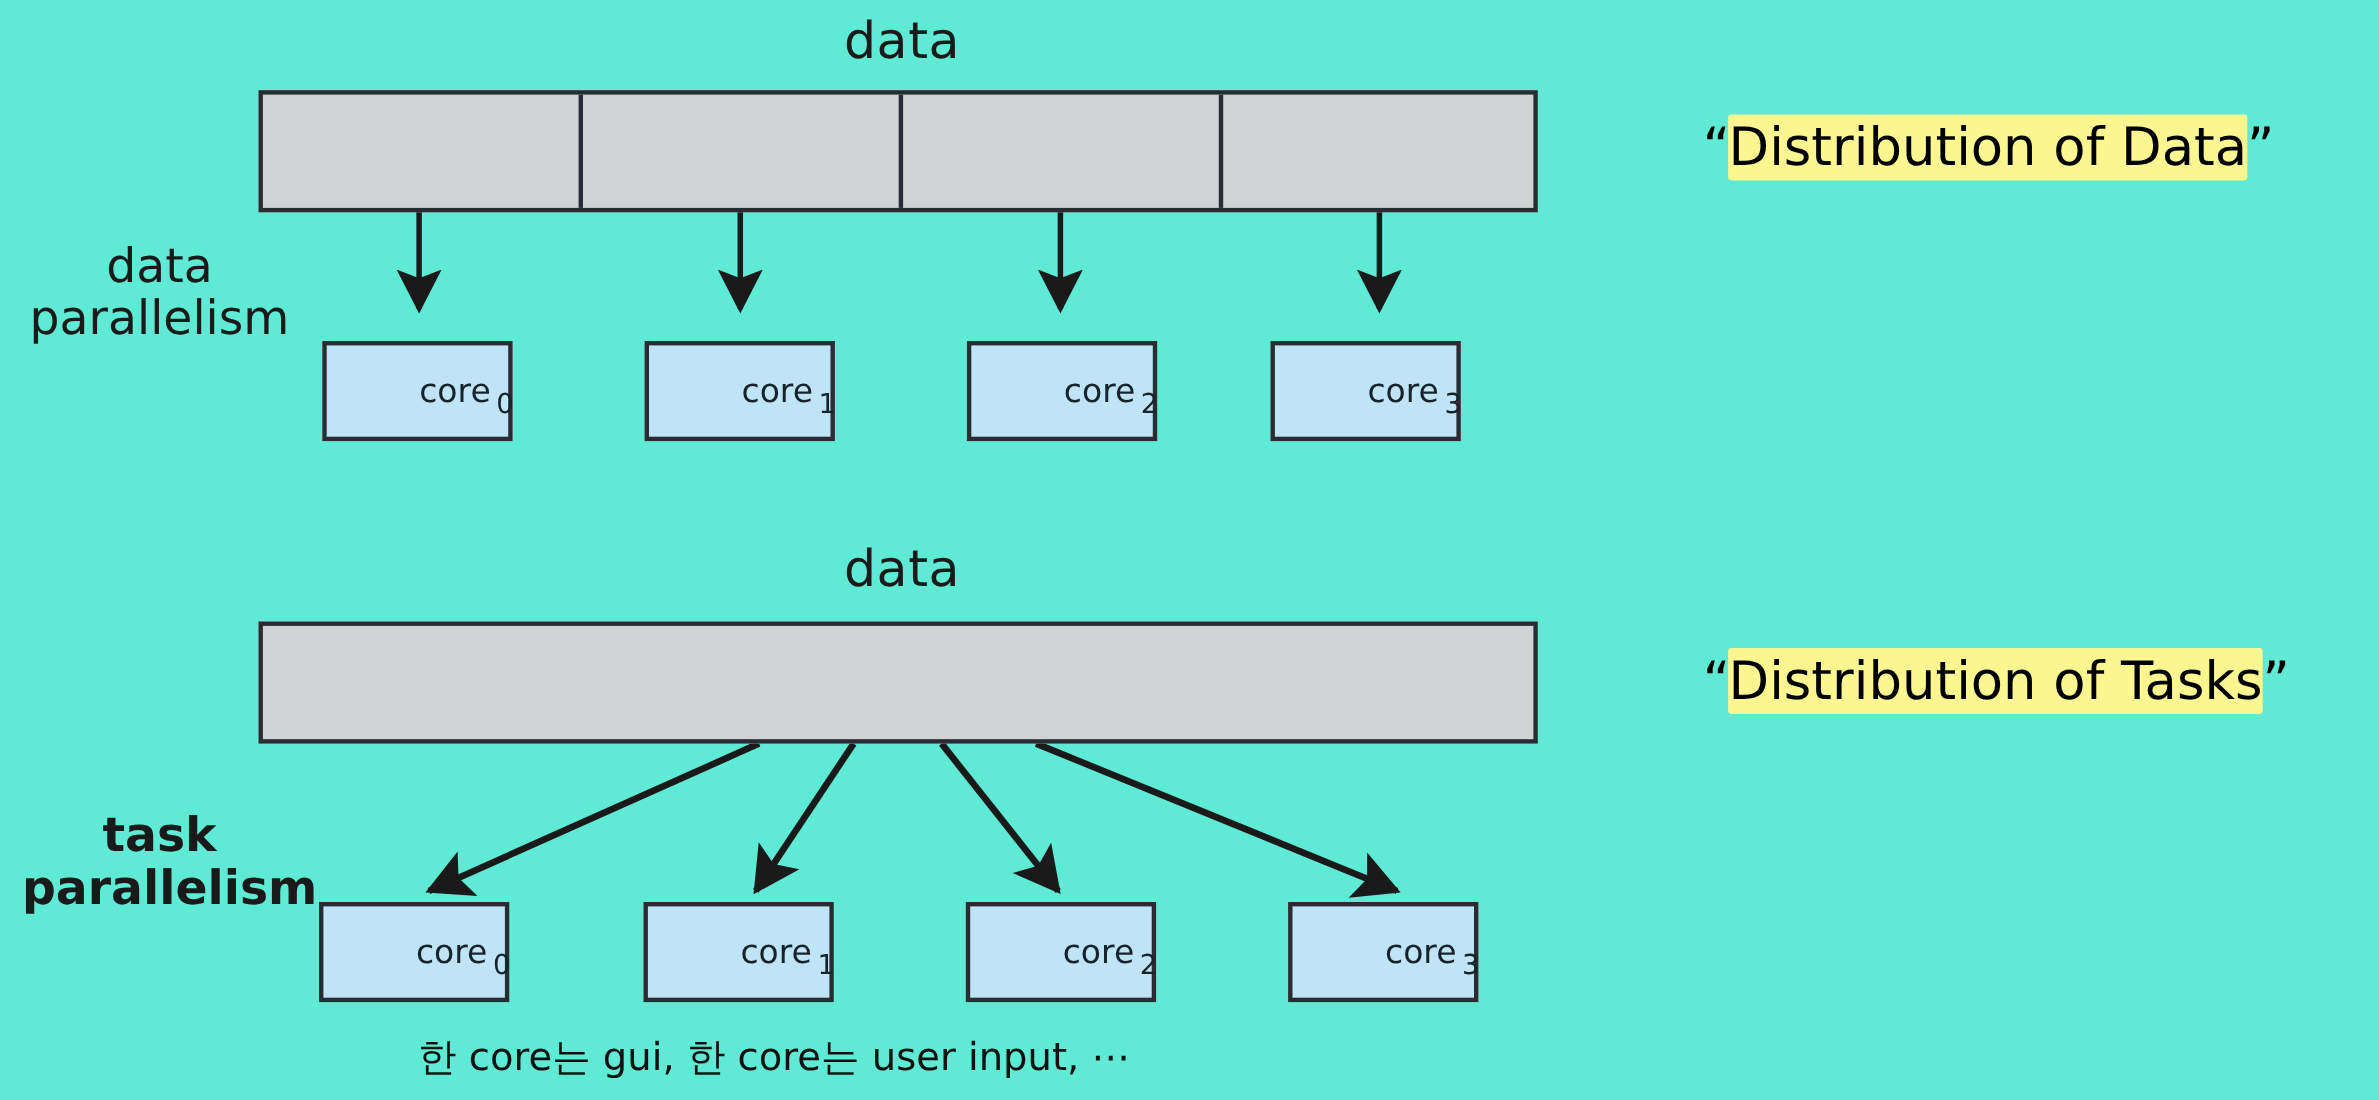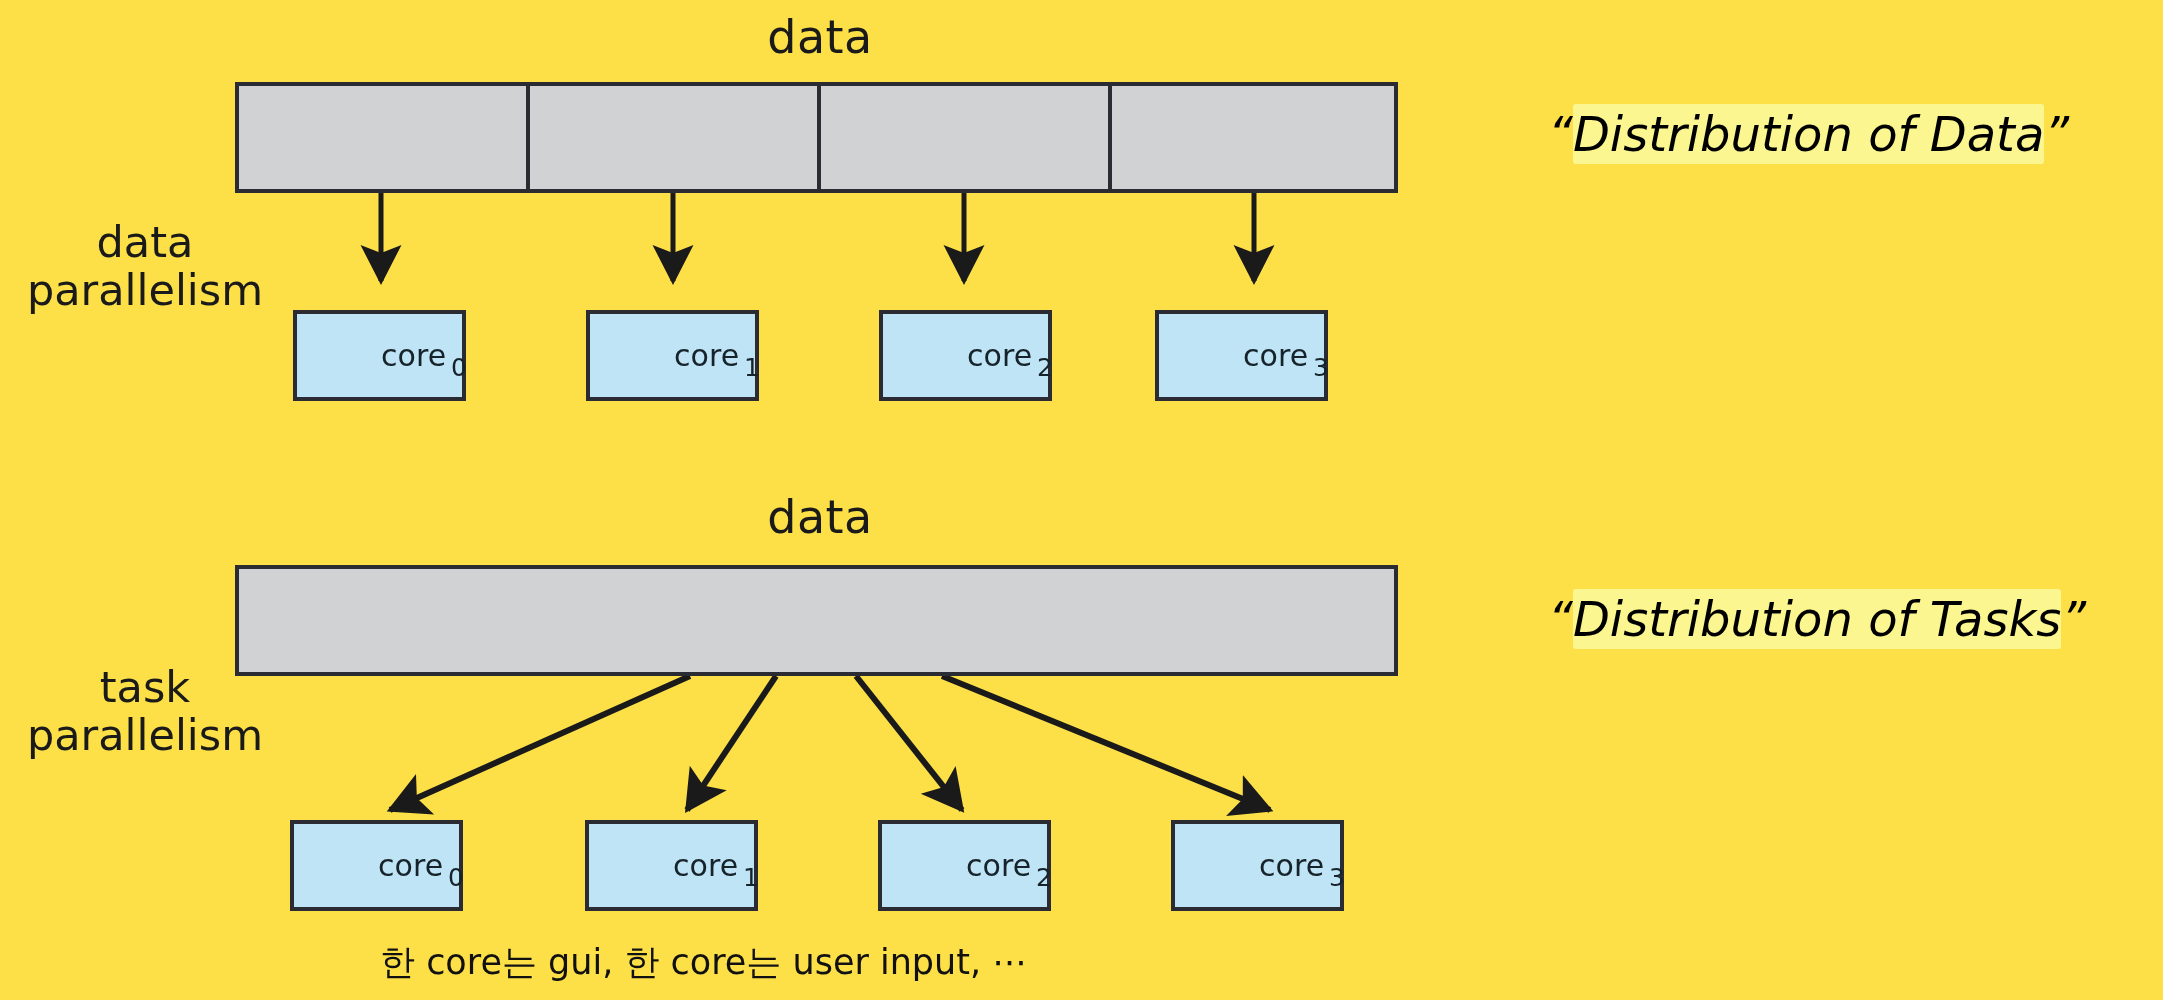--- a/index.html
+++ b/index.html
@@ -8,21 +8,21 @@
     background: #ffffff;
   }
   body {
     font-family: "DejaVu Sans", "Liberation Sans", sans-serif;
     color: #1a1a1a;
   }
   #canvas {
     position: relative;
     width: 2163px;
     height: 1000px;
-    background: #fde047;
+    background: #5eead4;
     overflow: hidden;
   }
   .abs { position: absolute; }
 
   
   .data-title {
     font-size: 46px;
     font-weight: 400;
     color: #1a1a1a;
     text-align: center;
@@ -76,21 +76,20 @@
     font-size: 25px;
     position: relative;
     top: 10px;
     left: 5px;
   }
 
   
   .annot {
     font-family: "DejaVu Sans", "Liberation Sans", sans-serif;
     font-size: 48px;
-    font-style: italic;
     color: #000000;
     white-space: nowrap;
     line-height: 1;
   }
   .annot .hl {
     background: #fbf68f;
     padding: 2px 0;
     border-radius: 3px;
   }
   .annot .quote { background: transparent; }
@@ -185,21 +184,21 @@
   </div>
 
   <div class="abs annot" style="left:1548px; top:110px;">
     <span class="quote">“</span><span class="hl">Distribution of Data</span><span class="quote">”</span>
   </div>
 
   <div class="abs data-title" style="left:635px; top:494px; width:370px;">data</div>
 
   <div class="abs data-bar" style="left:235px; top:565px; width:1163px; height:111px;"></div>
 
-  <div class="abs side-label" style="left:20px; top:663px; width:250px;">
+  <div class="abs side-label" style="left:20px; top:736px; width:250px;font-weight:bold;">
     <div>task</div>
     <div>parallelism</div>
   </div>
 
   <div class="abs core-box" style="left:290px; top:820px; width:173px; height:91px;">
     <span class="core-label">
       <span>core</span>
         <span class="sub">0</span>
     </span>
   </div>

